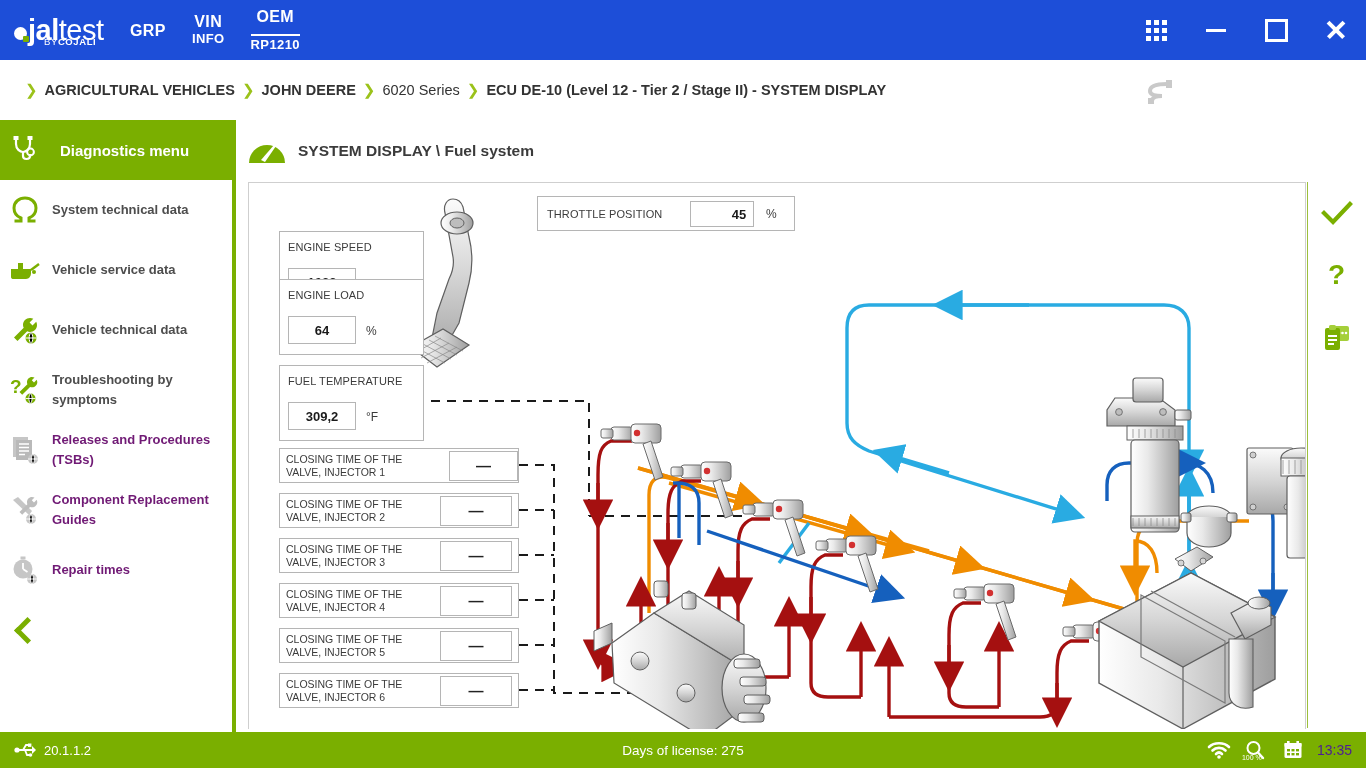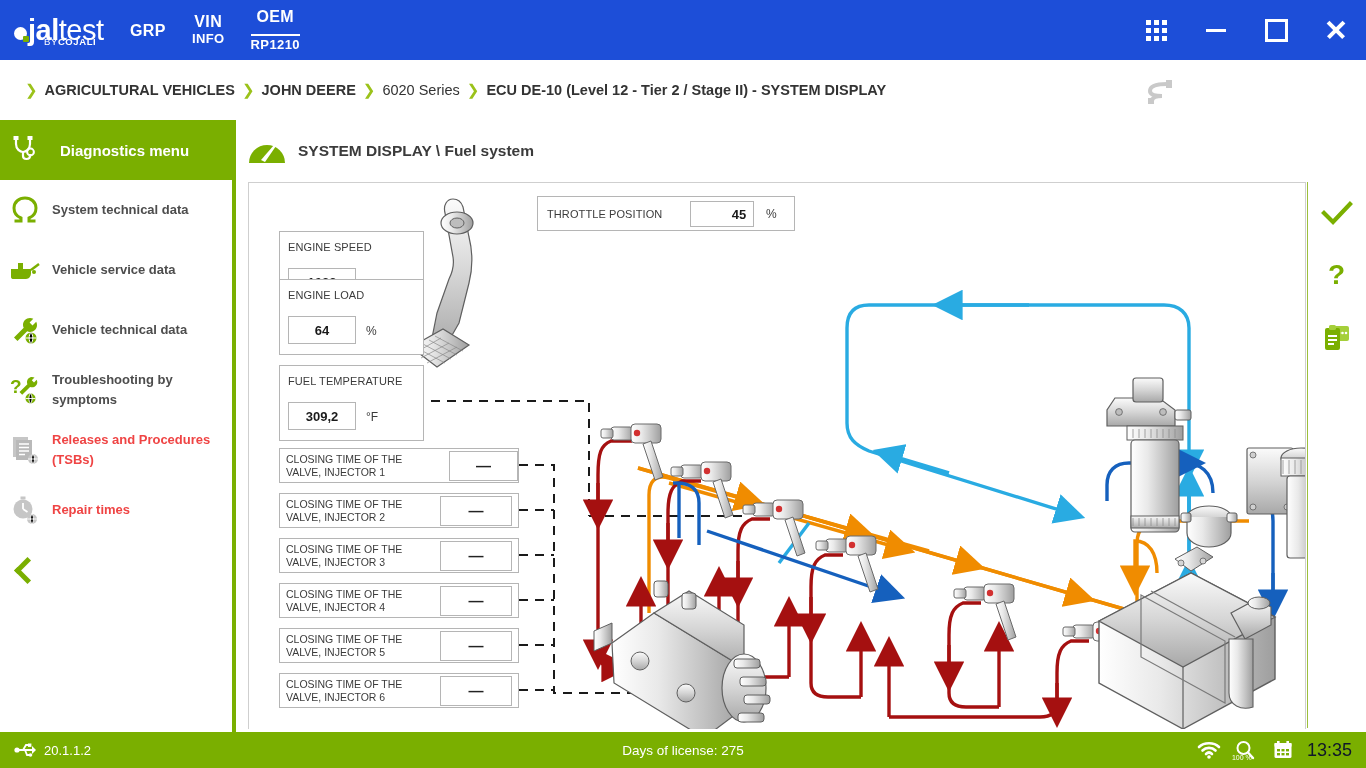--- a/index.html
+++ b/index.html
@@ -49,21 +49,21 @@
   .disconnect .arrow:after{content:"";position:absolute;left:0;top:2px;width:13px;height:13px;border-left:4px solid #fff;border-bottom:4px solid #fff;transform:rotate(45deg);}
   .disconnect span{color:#fff;font-weight:bold;font-size:15px;margin-left:14px;}
 
   
   .sidebar{position:absolute;left:0;top:120px;width:236px;height:612px;background:#fff;border-right:0;}
   .side-head{height:60px;background:#7aaf00;display:flex;align-items:center;cursor:pointer;}
   .side-head span{color:#fff;font-weight:bold;font-size:15px;margin-left:10px;text-align:right;}
   .side-ico{width:50px;min-width:50px;display:flex;align-items:center;justify-content:center;}
   .side-item{min-height:60px;display:flex;align-items:center;cursor:pointer;}
   .side-item span{font-size:13px;font-weight:bold;color:#4d4d4d;line-height:20px;margin-left:2px;padding-right:8px;}
-  .side-item.dis span{color:#ef4444;}
+  .side-item.dis span{color:#701a75;}
   .side-item.dis{cursor:default;}
   .side-back{height:60px;display:flex;align-items:center;padding-left:18px;cursor:pointer;}
   .chev-left{width:14px;height:14px;border-left:5px solid #7aaf00;border-bottom:5px solid #7aaf00;transform:rotate(45deg);}
   .side-rail{position:absolute;left:232px;top:120px;width:4px;height:612px;background:#7aaf00;}
 
   
   .content{position:absolute;left:236px;top:120px;width:1130px;height:612px;background:#fff;}
   .page-head{height:62px;display:flex;align-items:center;padding-left:12px;}
   .page-head .title{font-size:15.5px;font-weight:bold;color:#3b3b3b;margin-left:12px;}
   .canvas{position:absolute;left:12px;top:62px;width:1056px;height:546px;border:1px solid #cfcfcf;border-bottom:none;overflow:hidden;background:#fff;}
@@ -81,21 +81,21 @@
   .inj-row .ibox{width:72px;height:30px;border:1px solid #b5b5b5;display:flex;align-items:center;justify-content:center;
                  font-size:15px;font-weight:bold;color:#222;margin-left:4px;box-sizing:border-box;}
 
   
   .status{position:absolute;left:0;top:732px;width:1366px;height:36px;background:#7aaf00;}
   .st-left{position:absolute;left:14px;top:0;height:36px;display:flex;align-items:center;gap:8px;}
   .st-ver{color:#fff;font-size:13px;}
   .st-center{position:absolute;left:0;right:0;top:0;height:36px;display:flex;align-items:center;justify-content:center;}
   .st-center span{color:#fff;font-size:13.5px;}
   .st-right{position:absolute;right:14px;top:0;height:36px;display:flex;align-items:center;gap:14px;}
-  .st-time{color:#0f172a;font-size:18px;text-align:right;}
+  .st-time{color:#4c1d95;font-size:14px;text-align:right;}
   .zoomlvl{position:absolute;bottom:-1px;left:-3px;font-size:7px;color:#fff;white-space:nowrap;}
   svg{display:block;overflow:visible;}
 </style>
 </head>
 <body>
 
 <div class="app">
 
   <div class="topbar">
     <div class="logo">
@@ -239,20 +239,31 @@
           <rect x="3" y="2" width="15" height="20" fill="#c6c6c6"></rect>
           <rect x="6" y="5" width="16" height="20" fill="#b9b9b9"></rect>
           <path d="M9 9 L19 9 M9 12.5 L19 12.5 M9 16 L19 16 M9 19.5 L15 19.5" stroke="#fff" stroke-width="1.6"></path>
           <circle cx="23" cy="24" r="5" fill="#c6c6c6"></circle>
           <path d="M18 24 L28 24 M23 19 C21 21.5 21 26.5 23 29 M23 19 C25 21.5 25 26.5 23 29" stroke="#fff" stroke-width=".9"></path>
         </svg>
       </div>
       <span>Releases and Procedures (TSBs)</span>
     </div>
 
+    <div class="side-item dis">
+      <div class="side-ico">
+        <svg width="30" height="30" viewBox="0 0 30 30">
+          <path d="M3 5 L8 2 L22 16 L19 20 Z" fill="#c6c6c6"></path>
+          <path d="M22 2 C19 2 17 4.4 17 7.2 C17 7.9 17.1 8.6 17.4 9.2 L9.5 17 L12.2 19.7 L20.1 11.9 C20.7 12.1 21.3 12.3 22 12.3 C25 12.3 27.3 9.9 27.3 7.2 C27.3 6.3 27.1 5.5 26.7 4.8 L24 7.5 L21.8 5.3 L24.5 2.6 C23.7 2.2 22.9 2 22 2 Z" fill="#bdbdbd"></path>
+          <circle cx="21" cy="24" r="5" fill="#c6c6c6"></circle>
+          <path d="M16 24 L26 24 M21 19 C19 21.5 19 26.5 21 29 M21 19 C23 21.5 23 26.5 21 29" stroke="#fff" stroke-width=".9"></path>
+        </svg>
+      </div>
+      <span>Component Replacement Guides</span>
+    </div>
 
     <div class="side-item dis">
       <div class="side-ico">
         <svg width="30" height="30" viewBox="0 0 30 30">
           <circle cx="13" cy="14" r="9.5" fill="#c6c6c6"></circle>
           <rect x="10.5" y="1.5" width="5" height="3" fill="#c6c6c6"></rect>
           <path d="M13 14 L13 8 M13 14 L17.5 17" stroke="#fff" stroke-width="1.8"></path>
           <circle cx="22" cy="24" r="5" fill="#c6c6c6"></circle>
           <path d="M17 24 L27 24 M22 19 C20 21.5 20 26.5 22 29 M22 19 C24 21.5 24 26.5 22 29" stroke="#fff" stroke-width=".9"></path>
         </svg>

